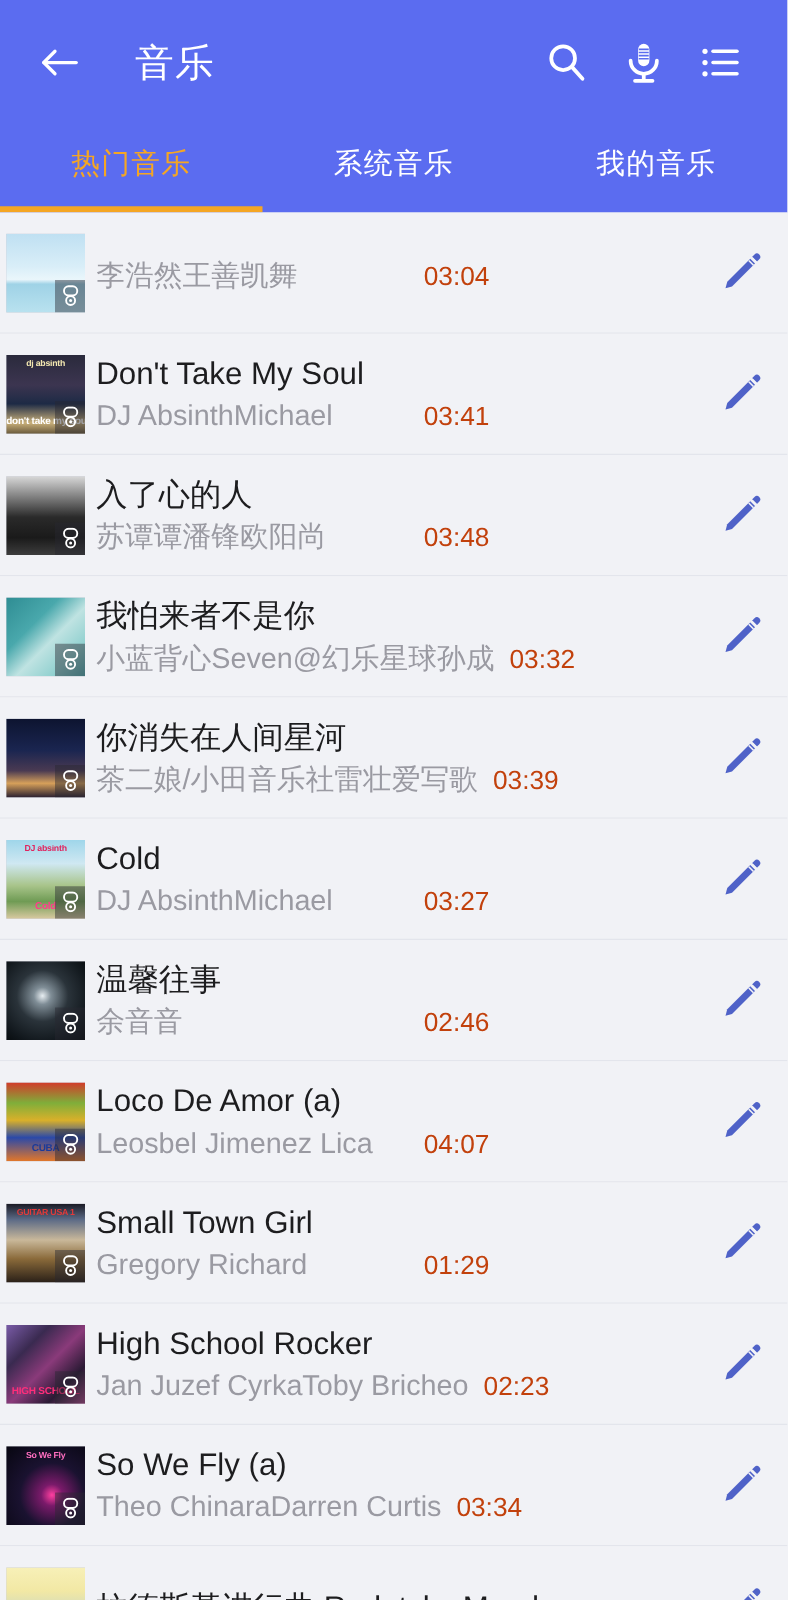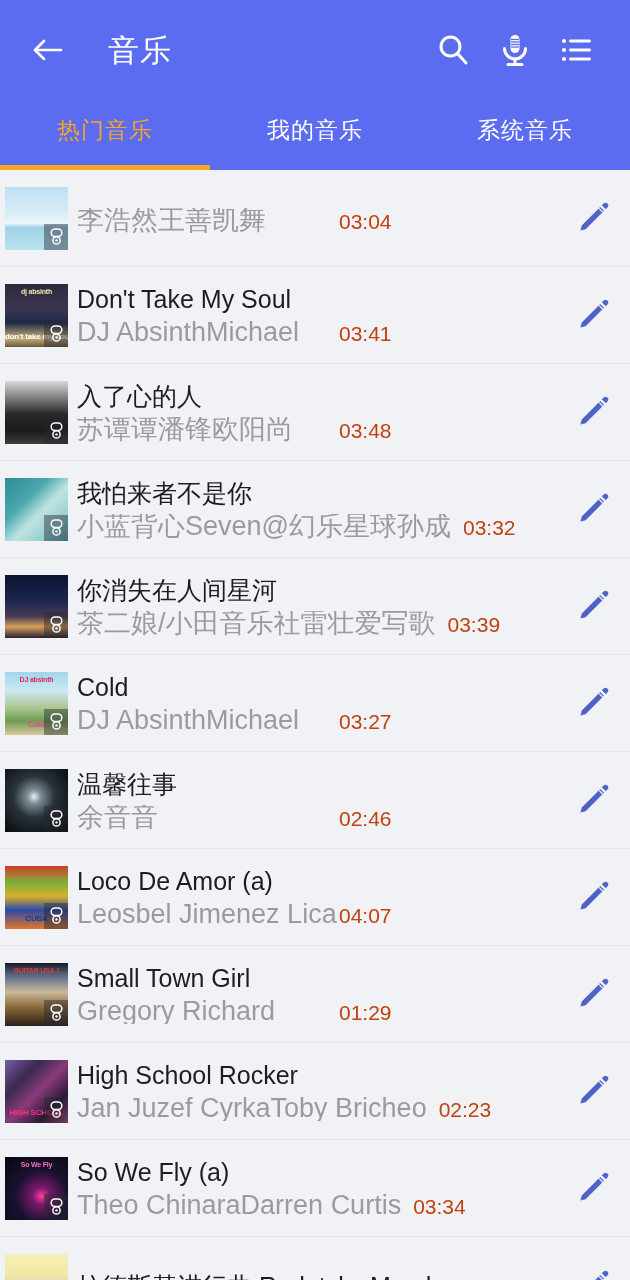--- a/index.html
+++ b/index.html
@@ -182,21 +182,21 @@
   }
 
   .subline {
     display: flex;
     align-items: baseline;
     margin-top: 6px;
   }
 
   .artist {
     color: #9a9aa2;
-    font-size: 27px;
+    font-size: 23px;
     line-height: 25px;
     white-space: nowrap;
     overflow: hidden;
   }
 
   .dur {
     color: #c2410c;
     font-size: 21px;
     line-height: 25px;
     white-space: nowrap;
@@ -281,22 +281,22 @@
             <rect x="12" y="18.6" width="22" height="2.8" rx="1.4"></rect>
             <rect x="12" y="27.6" width="22" height="2.8" rx="1.4"></rect>
           </g>
         </svg>
       </div>
 
     </div>
 
     <div class="tabs">
       <div class="tab active">热门音乐</div>
+      <div class="tab">系统音乐</div>
       <div class="tab">我的音乐</div>
-      <div class="tab">系统音乐</div>
       <div class="tab-indicator"></div>
     </div>
 
   </div>
 
   <div class="list" id="song-list">
       <div class="row">
         <div class="art">
           <div class="art-layer" style="background: linear-gradient(rgb(191, 224, 242) 0%, rgb(217, 238, 248) 42%, rgb(234, 246, 251) 58%, rgb(159, 210, 230) 64%, rgb(185, 226, 239) 100%);"></div>
           <div class="art-badge">

